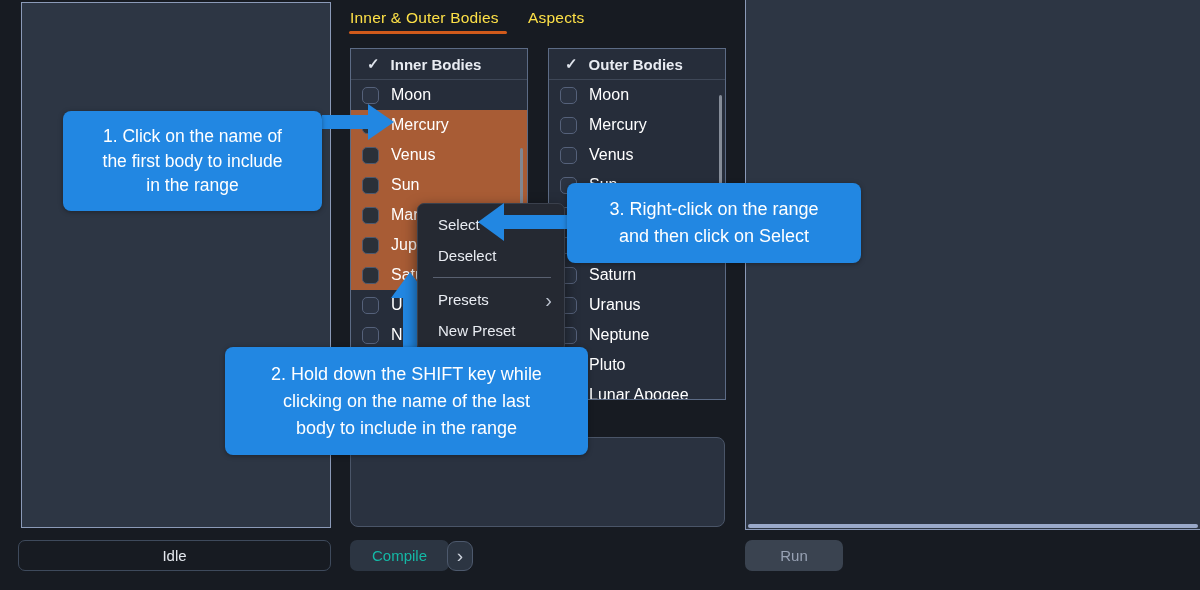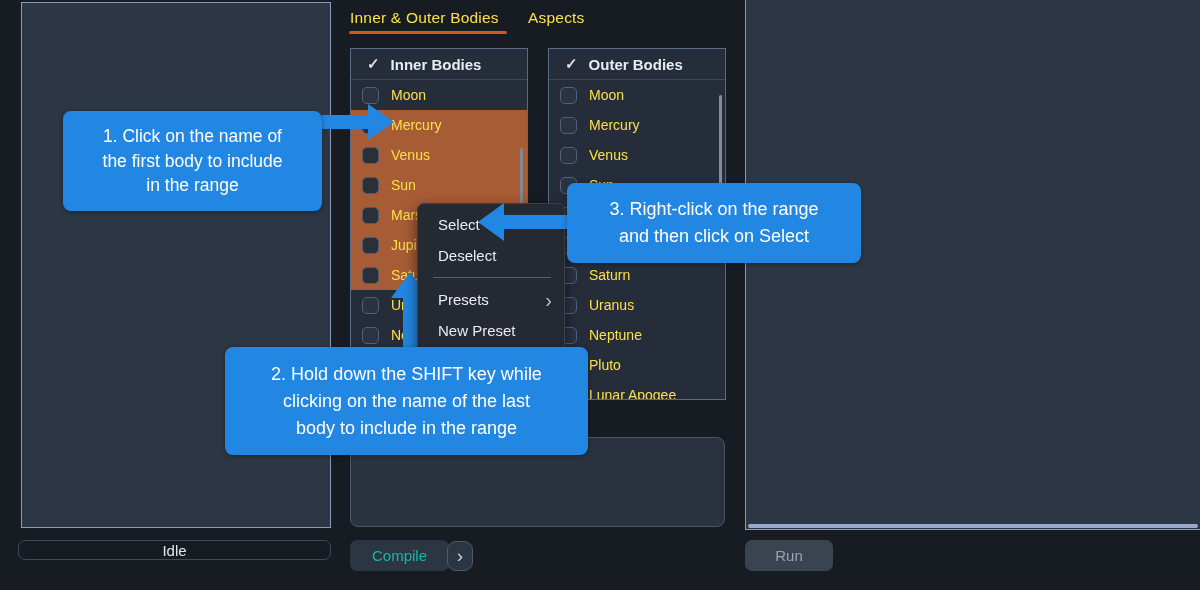--- a/index.html
+++ b/index.html
@@ -23,21 +23,21 @@
   .outer-list{left:548px;}
   .list-header{height:30px;display:flex;align-items:center;padding-left:16px;gap:11px;
                border-bottom:1px solid #3e4757;}
   .hdr-check{color:#dfe4ec;font-size:15px;font-weight:bold;}
   .hdr-label{color:#e9ecf2;font-size:15px;font-weight:600;}
   .row{height:30px;display:flex;align-items:center;padding-left:11px;gap:12px;}
   .row.selected{background:#a85c35;}
   .checkbox{width:17px;height:17px;border:1.5px solid #55617a;border-radius:5px;
             background:#2b3342;box-sizing:border-box;flex:none;}
   .row.selected .checkbox{background:#2a3038;border-color:#4e5a6e;}
-  .row-label{color:#fde047;font-size:14px;}
+  .row-label{color:#ffffff;font-size:16px;}
   .vthumb{position:absolute;width:3px;border-radius:2px;z-index:3;}
 
   
   .menu{position:absolute;left:417px;top:203px;width:148px;background:#252932;
         border:1px solid #3a404c;border-radius:7px;box-shadow:0 5px 14px rgba(0,0,0,.55);
         padding:5px 0;z-index:4;box-sizing:border-box;}
   .menu-item{height:31px;line-height:31px;padding-left:20px;font-size:15px;color:#e9ecf2;cursor:default;}
   .menu-item.has-sub{display:flex;justify-content:space-between;align-items:center;padding-right:12px;}
   .sub-arrow{color:#b9c0cc;font-size:20px;line-height:28px;font-weight:400;}
   .menu-sep{height:1px;background:#596070;margin:6px 13px 6px 15px;}
@@ -52,31 +52,31 @@
 
   
   .arrow-part{position:absolute;}
   .shaft-h{height:14px;}
   .shaft-v{width:14px;}
   .head-right{width:0;height:0;border-top:18px solid transparent;border-bottom:18px solid transparent;}
   .head-left{width:0;height:0;border-top:19px solid transparent;border-bottom:19px solid transparent;}
   .head-up{width:0;height:0;border-left:19px solid transparent;border-right:19px solid transparent;}
 
   
-  .status-box{position:absolute;left:18px;top:540px;width:313px;height:20px;border:1px solid #3e4a5c;
+  .status-box{position:absolute;left:18px;top:540px;width:313px;height:31px;border:1px solid #3e4a5c;
               border-radius:7px;box-sizing:border-box;display:flex;align-items:center;justify-content:center;
               color:#e4e8ee;font-size:15px;}
   .btn{position:absolute;top:540px;height:31px;border:none;border-radius:7px;font-size:15px;
        font-family:"Liberation Sans",sans-serif;display:flex;align-items:center;justify-content:center;
        box-sizing:border-box;cursor:default;}
   .compile-btn{left:350px;width:99px;background:#2c3542;color:#14b8a6;}
   .chevron-btn{left:447px;top:541px;width:26px;height:30px;background:#2c3542;border:1px solid #4d596d;
                border-radius:9px;color:#cdd3dd;font-size:19px;line-height:26px;display:flex;
                align-items:center;justify-content:center;position:absolute;box-sizing:border-box;}
-  .run-btn{left:745px;width:88px;background:#3a4350;color:#98a2b4;}
+  .run-btn{left:745px;width:98px;background:#3a4350;color:#98a2b4;}
 
   .output-box{position:absolute;left:350px;top:437px;width:375px;height:90px;background:#2a3240;
               border:1px solid #4a5568;border-radius:8px;box-sizing:border-box;}
 </style>
 </head>
 <body>
 
 <div class="stage">
 
   <div class="side-panel left-panel"></div>

